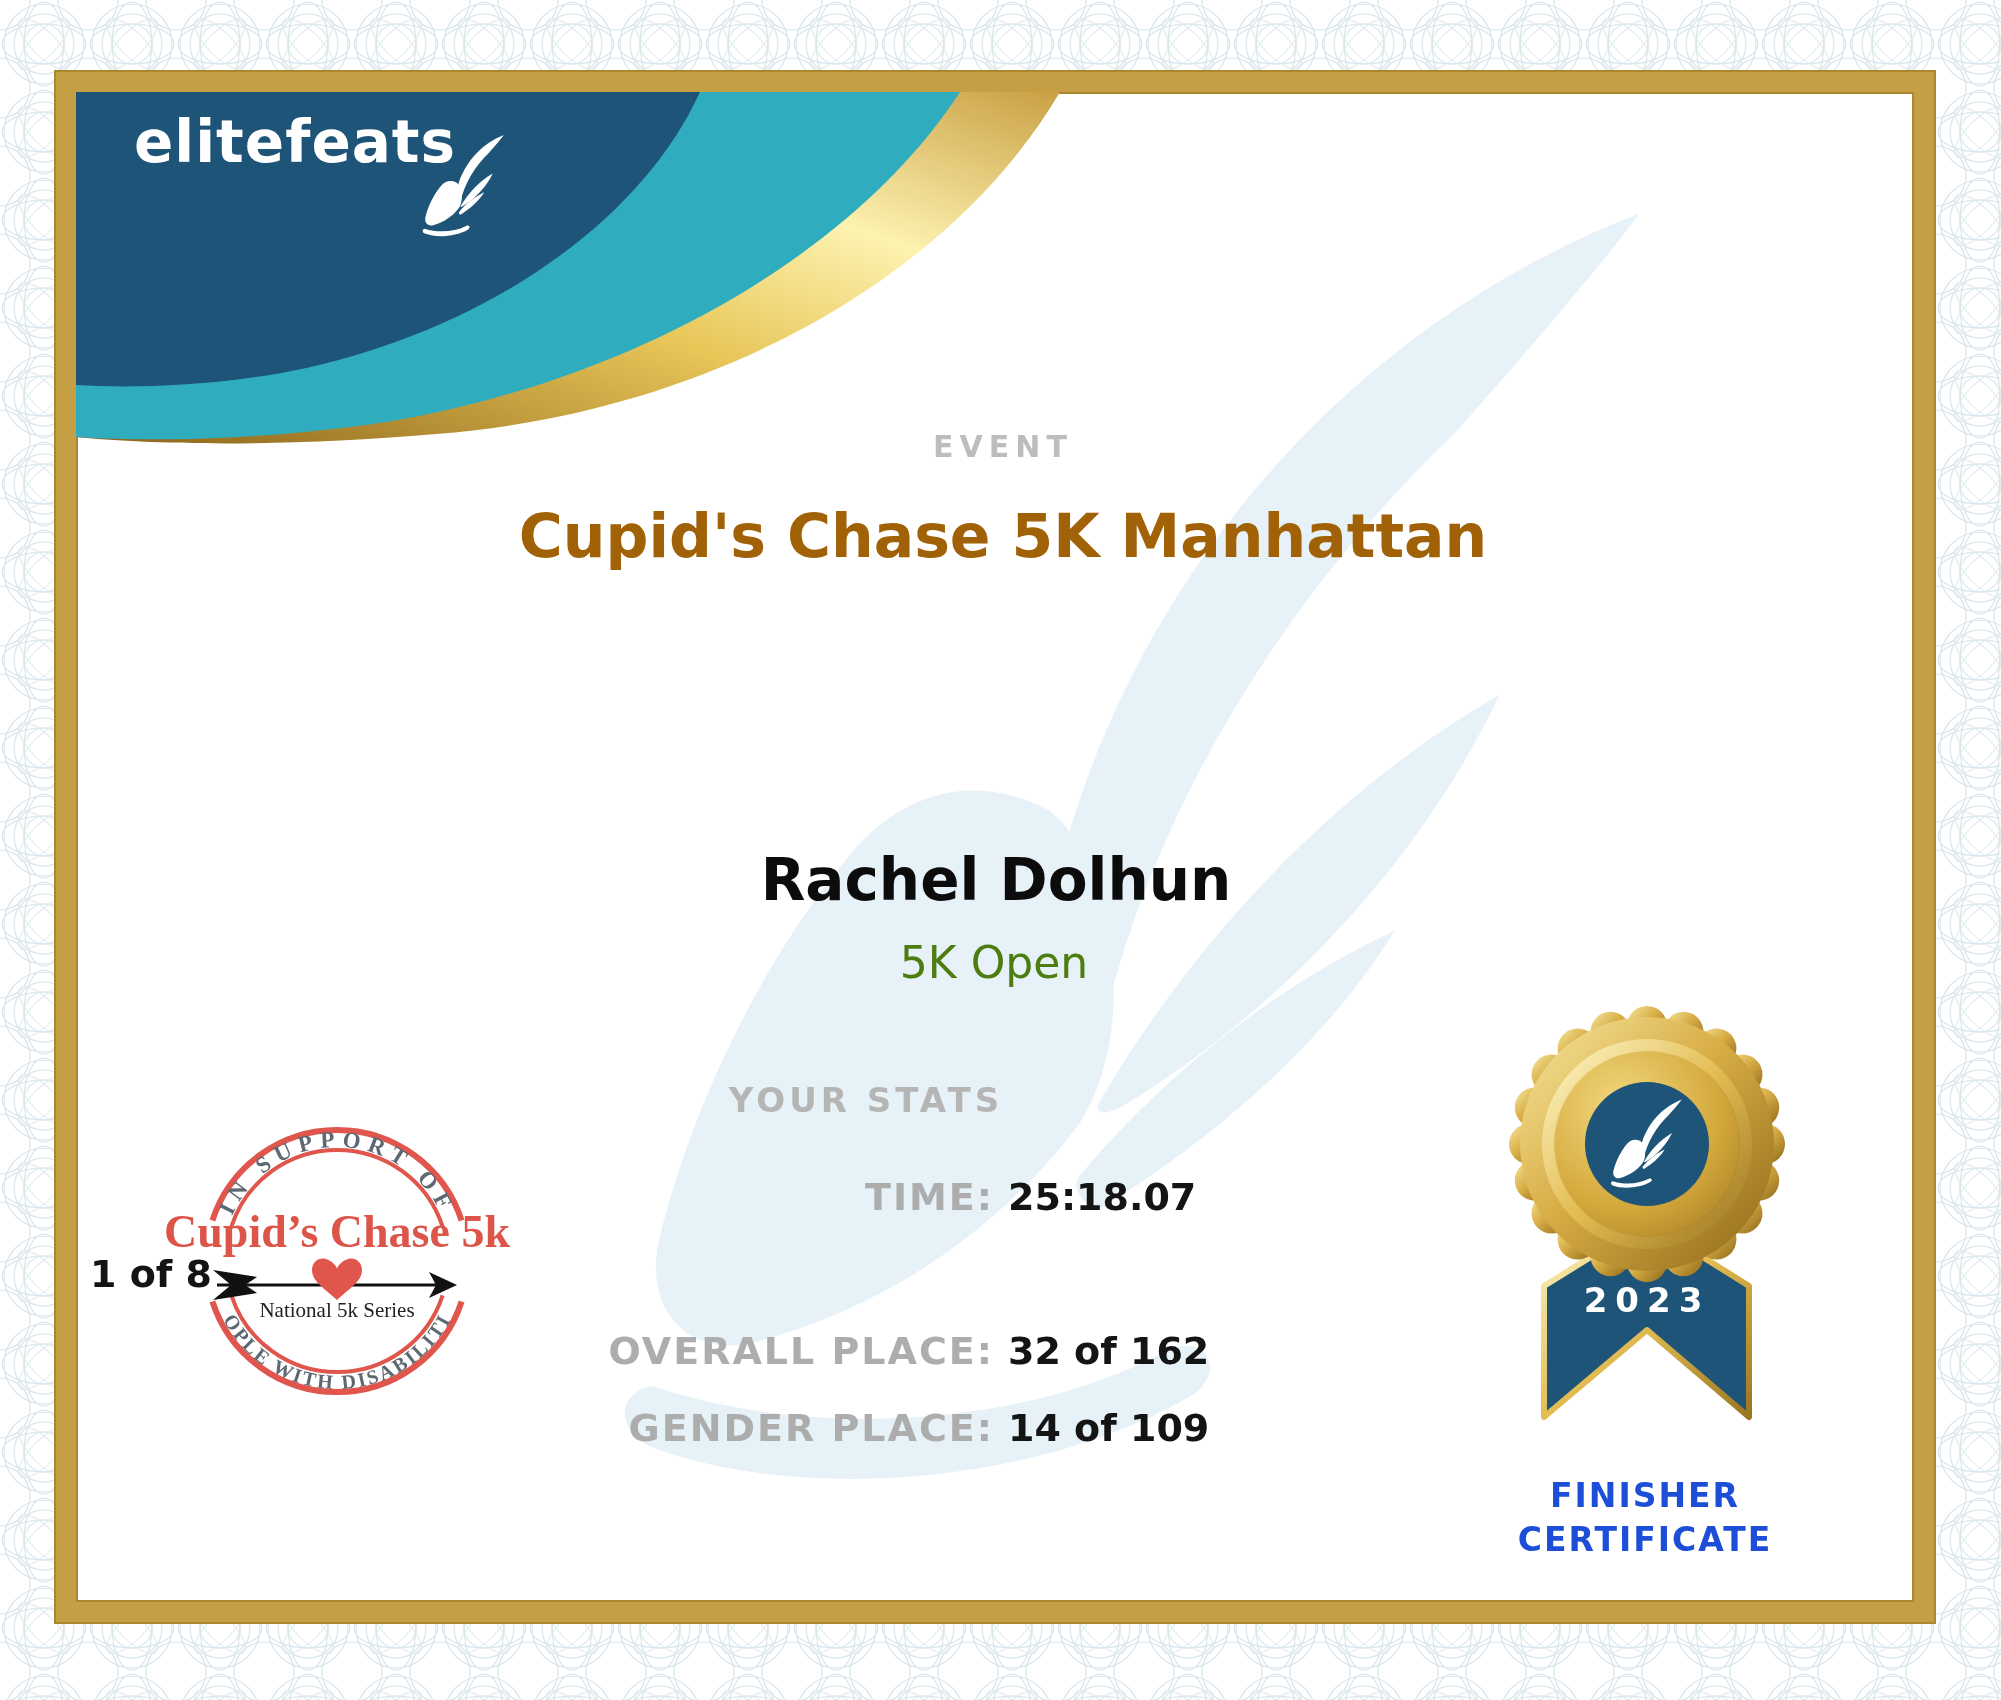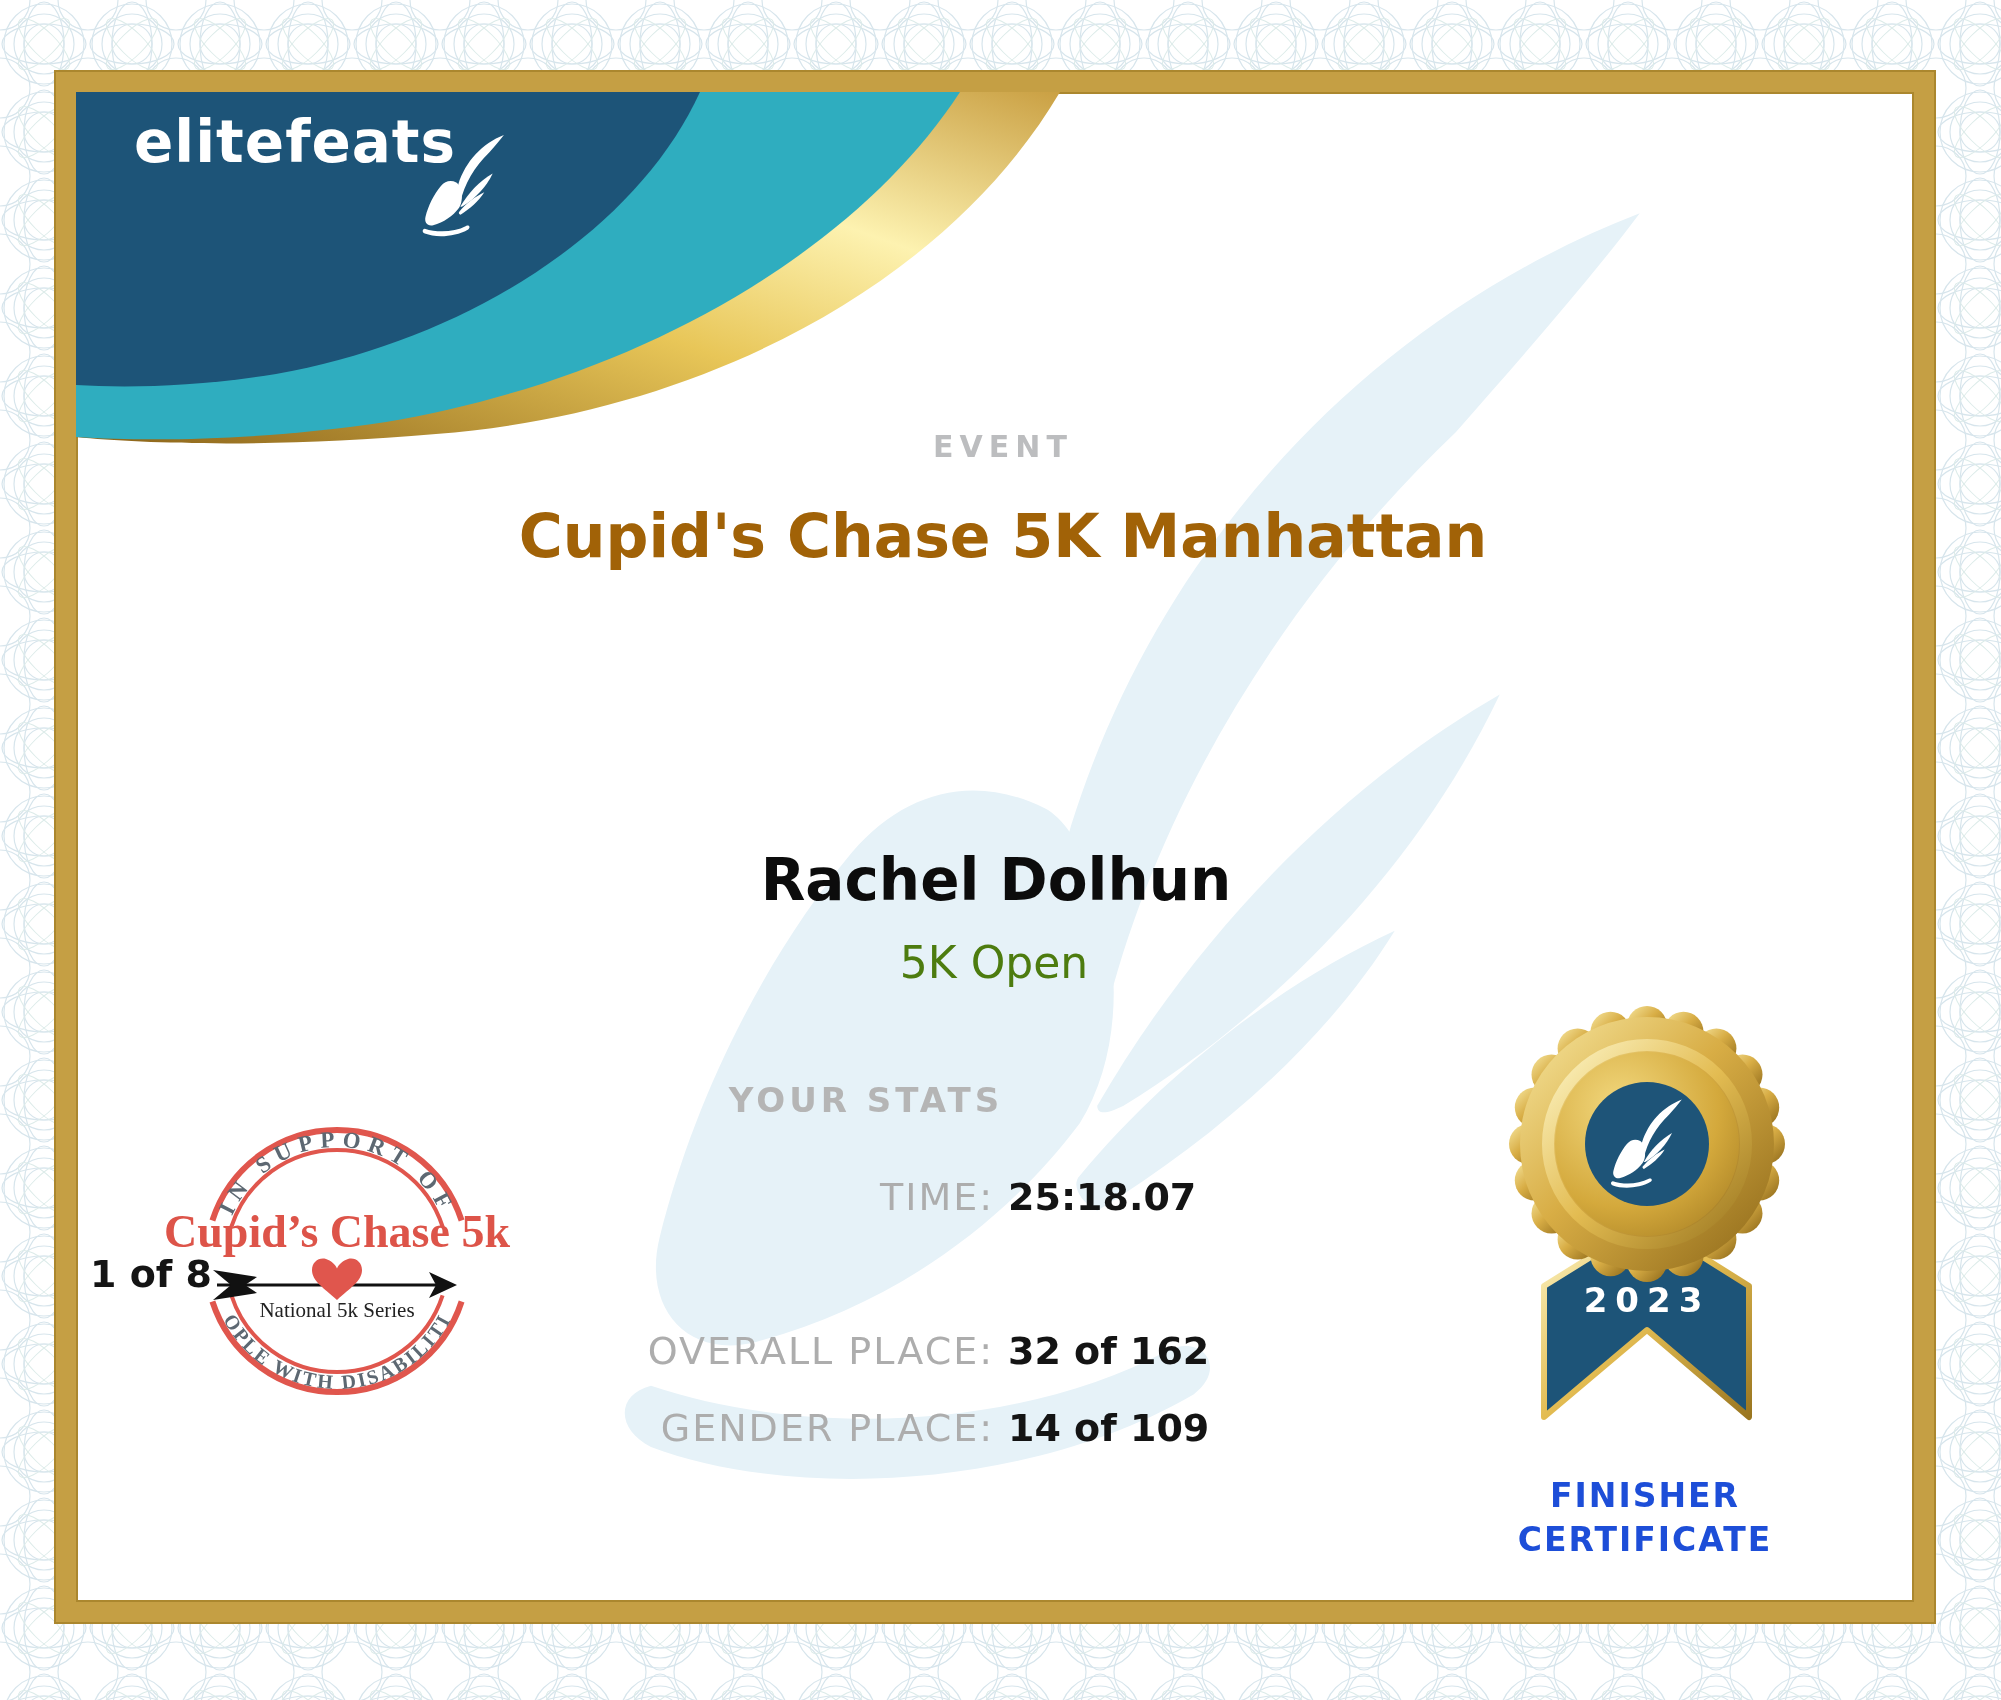--- a/index.html
+++ b/index.html
@@ -23,21 +23,21 @@
   .logo-foot{position:absolute;left:346px;top:30px;width:84px;height:128px;}
   .center-line{position:absolute;transform:translateX(-50%);white-space:nowrap;text-align:center;}
   .event-label{left:927px;top:337px;font-size:30px;font-weight:bold;letter-spacing:6px;color:#bcbdbf;}
   .event-name{left:927px;top:409px;font-size:60px;font-weight:bold;color:#a16207;}
   .awarded-label{left:920px;top:672px;font-size:36px;font-weight:bold;letter-spacing:3px;color:#c3c3c3;}
   .recipient-name{left:920px;top:754px;font-size:58px;font-weight:bold;color:#0c0c0c;}
   .division{left:918px;top:845px;font-size:44px;font-weight:normal;color:#4d7c0f;}
   .stats-heading{left:790px;top:988px;font-size:34px;font-weight:bold;letter-spacing:4px;color:#b5b5b5;}
   .stats-block{position:absolute;left:0px;top:1082px;width:1500px;}
   .stat-row{display:flex;align-items:baseline;line-height:46px;margin-bottom:31px;}
-  .stat-label{width:918px;text-align:right;font-size:38px;font-weight:normal;letter-spacing:2px;color:#adadad;}
+  .stat-label{width:918px;text-align:right;font-size:38px;font-weight:bold;letter-spacing:2px;color:#adadad;}
   .stat-value{margin-left:14px;font-size:38px;font-weight:bold;color:#141414;}
   .stamp{position:absolute;left:71px;top:979px;width:380px;height:380px;}
   .medal{position:absolute;left:1421px;top:902px;width:300px;height:470px;}
   .finisher-caption{
     position:absolute;left:1569px;top:1382px;transform:translateX(-50%);
     text-align:center;font-size:33px;font-weight:bold;letter-spacing:2px;
     color:#1d4ed8;line-height:44px;white-space:nowrap;
   }
 </style>
 </head>

